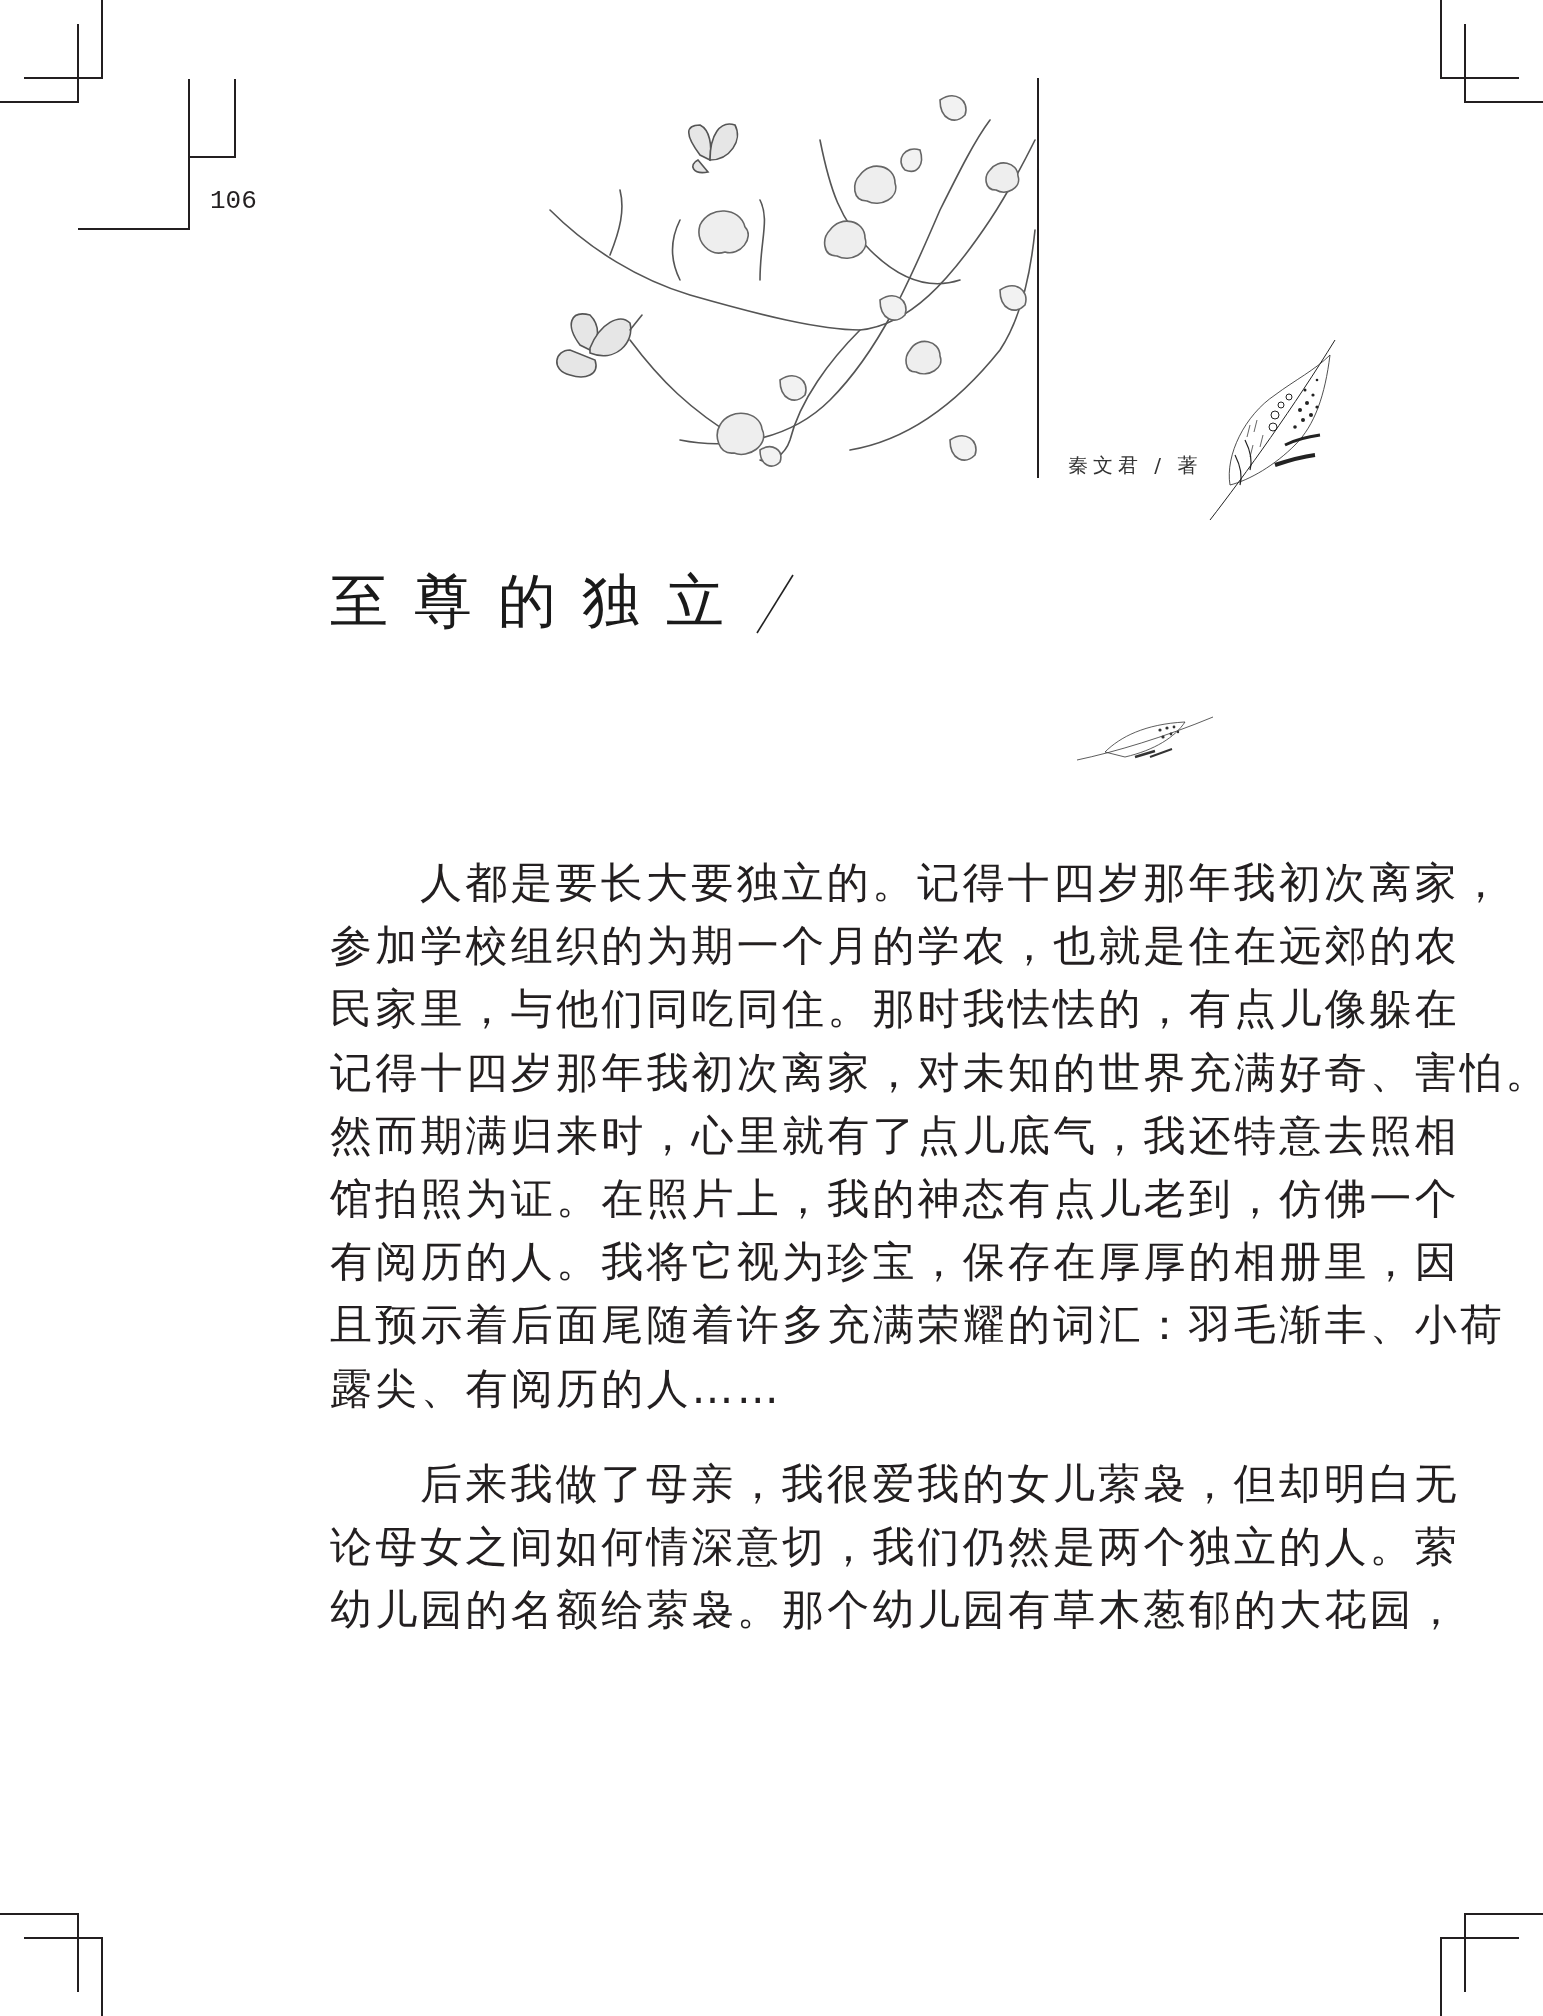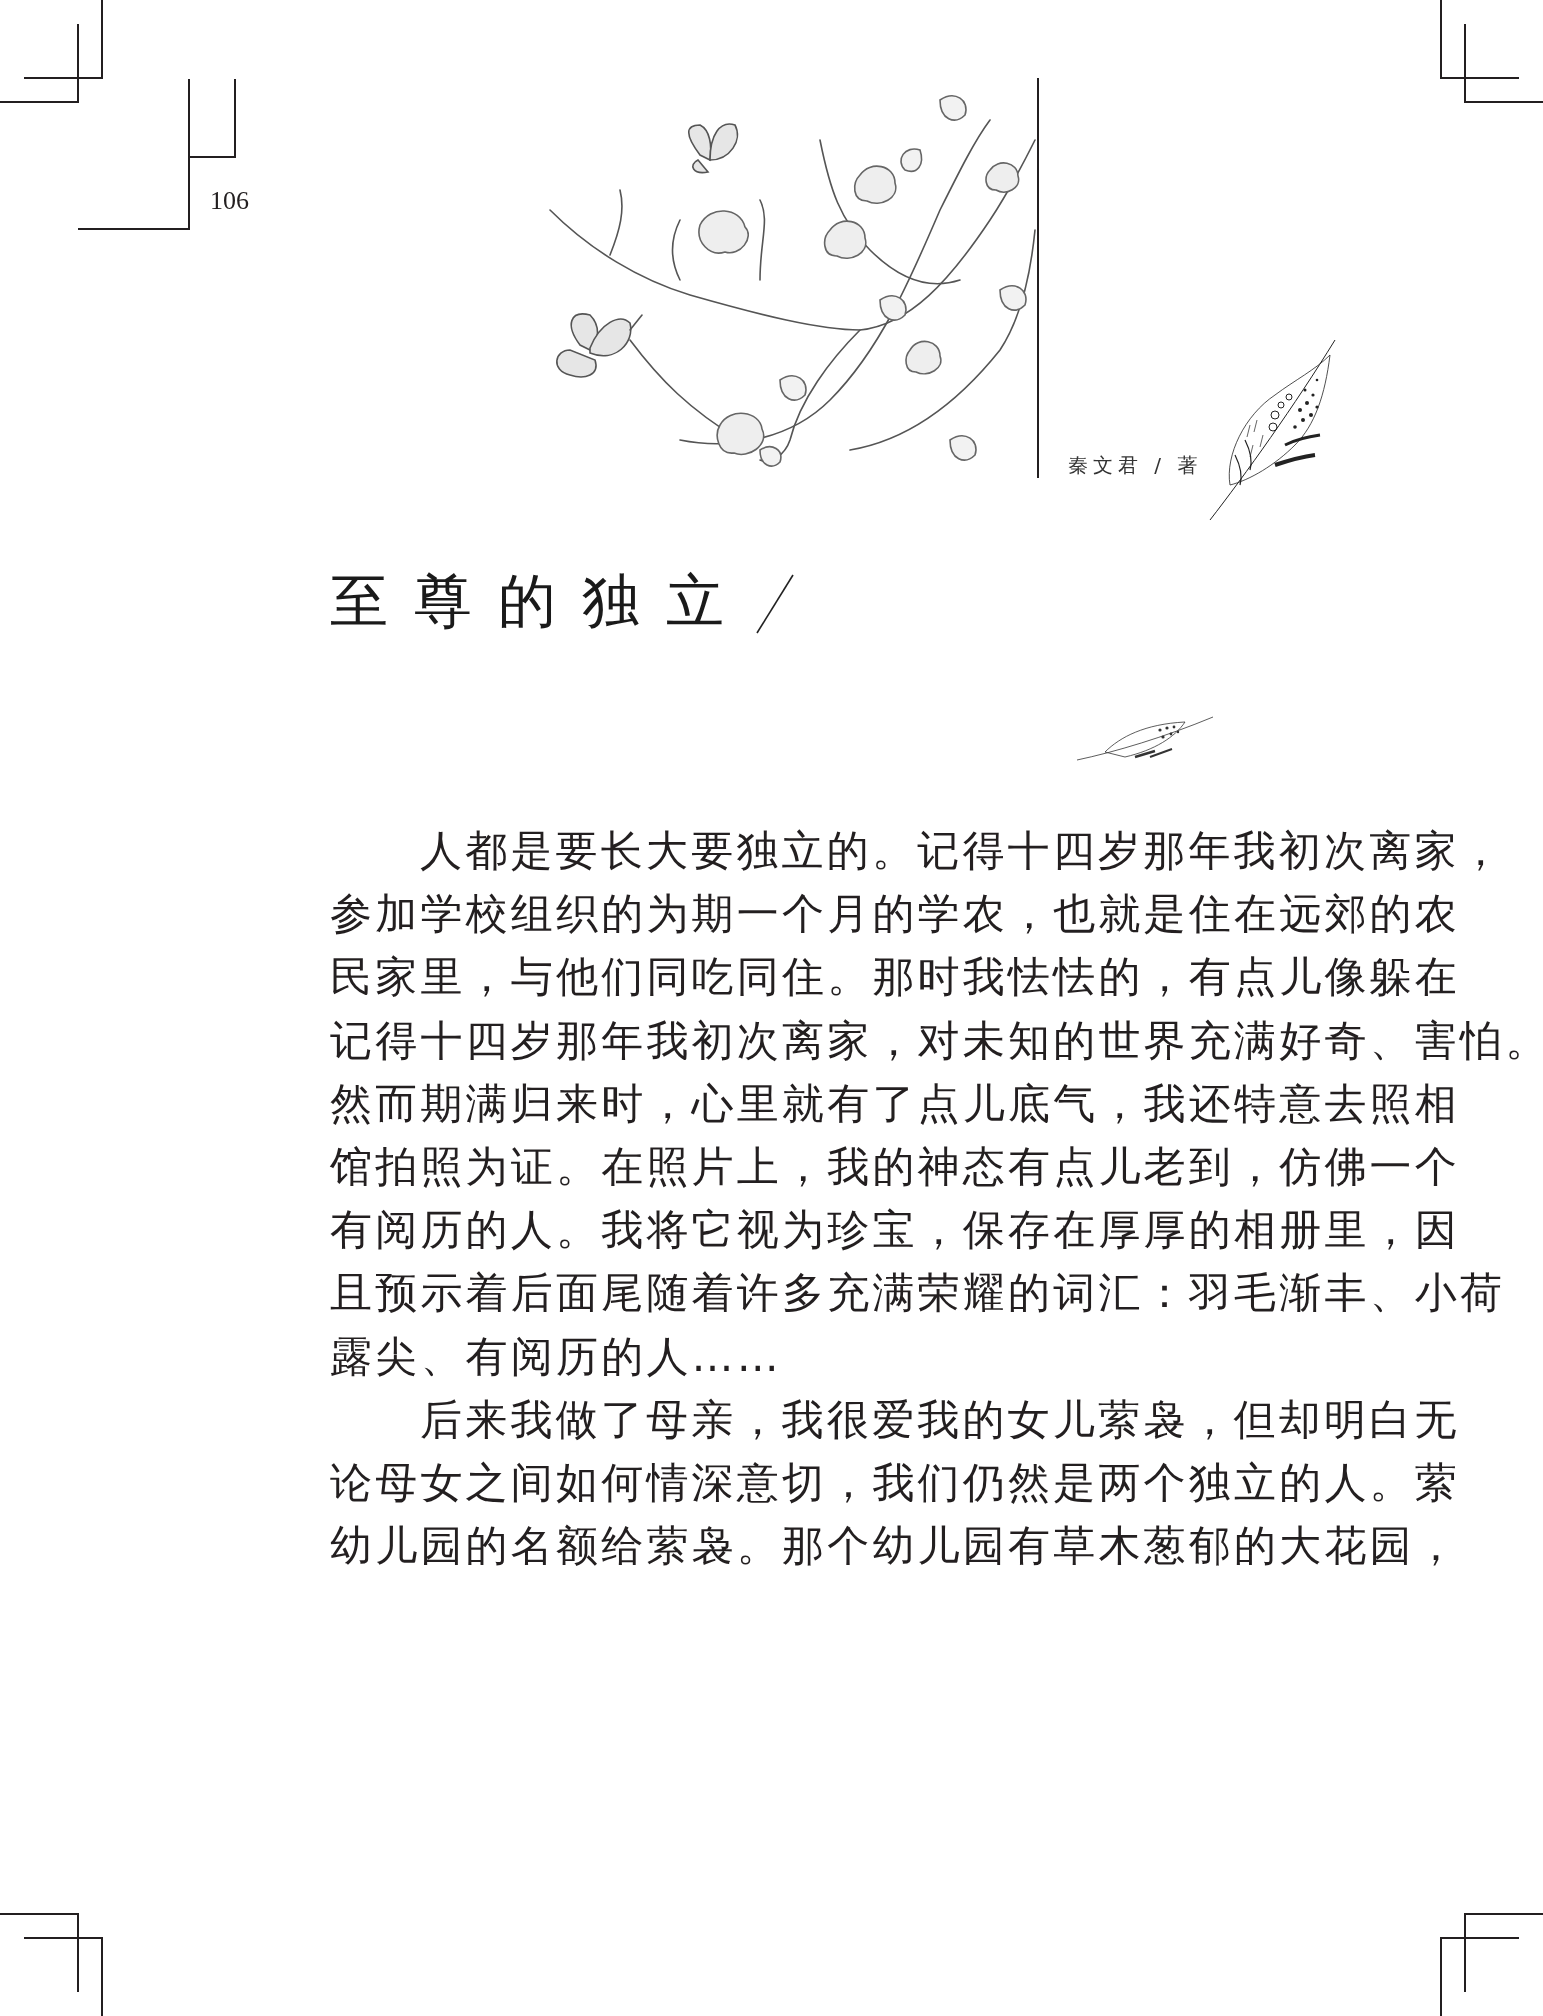--- a/index.html
+++ b/index.html
@@ -1,33 +1,33 @@
 <!DOCTYPE html>
 <html><head>
 <meta charset="utf-8">
 <style>
   html, body { margin:0; padding:0; background:#ffffff; }
   body { width:1543px; height:2016px; position:relative; overflow:hidden;
          font-family:"DejaVu Sans","Liberation Sans",sans-serif; color:#231f20; }
   .ln { position:absolute; background:#231f20; }
   .h { height:2px; }
   .v { width:2px; }
-  .page-num { position:absolute; left:210px; top:186px; font-family:Liberation Serif, serif;
+  .page-num { position:absolute; left:210px; top:186px; font-family:Liberation Mono, monospace;
               font-size:26px; color:#231f20; }
   .illus { position:absolute; left:530px; top:80px; width:508px; height:400px; }
   .vrule { position:absolute; left:1037px; top:78px; width:2px; height:400px; background:#231f20; }
   .author { position:absolute; left:1068px; top:452px; font-size:20px; letter-spacing:5px; color:#333; white-space:nowrap; }
   .feather-big { position:absolute; left:1205px; top:335px; width:135px; height:190px; }
   .feather-small { position:absolute; left:1075px; top:712px; width:140px; height:55px; }
   .title { position:absolute; left:330px; top:566px; font-size:58px; letter-spacing:26px; color:#1a1a1a; white-space:nowrap; line-height:70px; }
   .title-slash { position:absolute; left:755px; top:573px; width:40px; height:62px; }
   .body-text { position:absolute; left:330px; top:819px; width:870px; }
   .para { margin:0; font-size:42px; line-height:63.2px; letter-spacing:3.2px; color:#231f20; text-indent:90px; text-align:justify; word-break:break-all; }
   .para .line { display:block; white-space:nowrap; }
-  .para .line.first { padding-left:90px; }
+  .para .line.first { padding-left:90px;margin-top:32px; }
 </style>
 </head>
 <body>
 
 <div class="ln v" style="left:101px;top:0;height:79px;"></div>
 <div class="ln h" style="left:24px;top:77px;width:79px;"></div>
 <div class="ln v" style="left:77px;top:24px;height:79px;"></div>
 <div class="ln h" style="left:0;top:101px;width:79px;"></div>
 
 <div class="ln v" style="left:188px;top:79px;height:151px;"></div>

